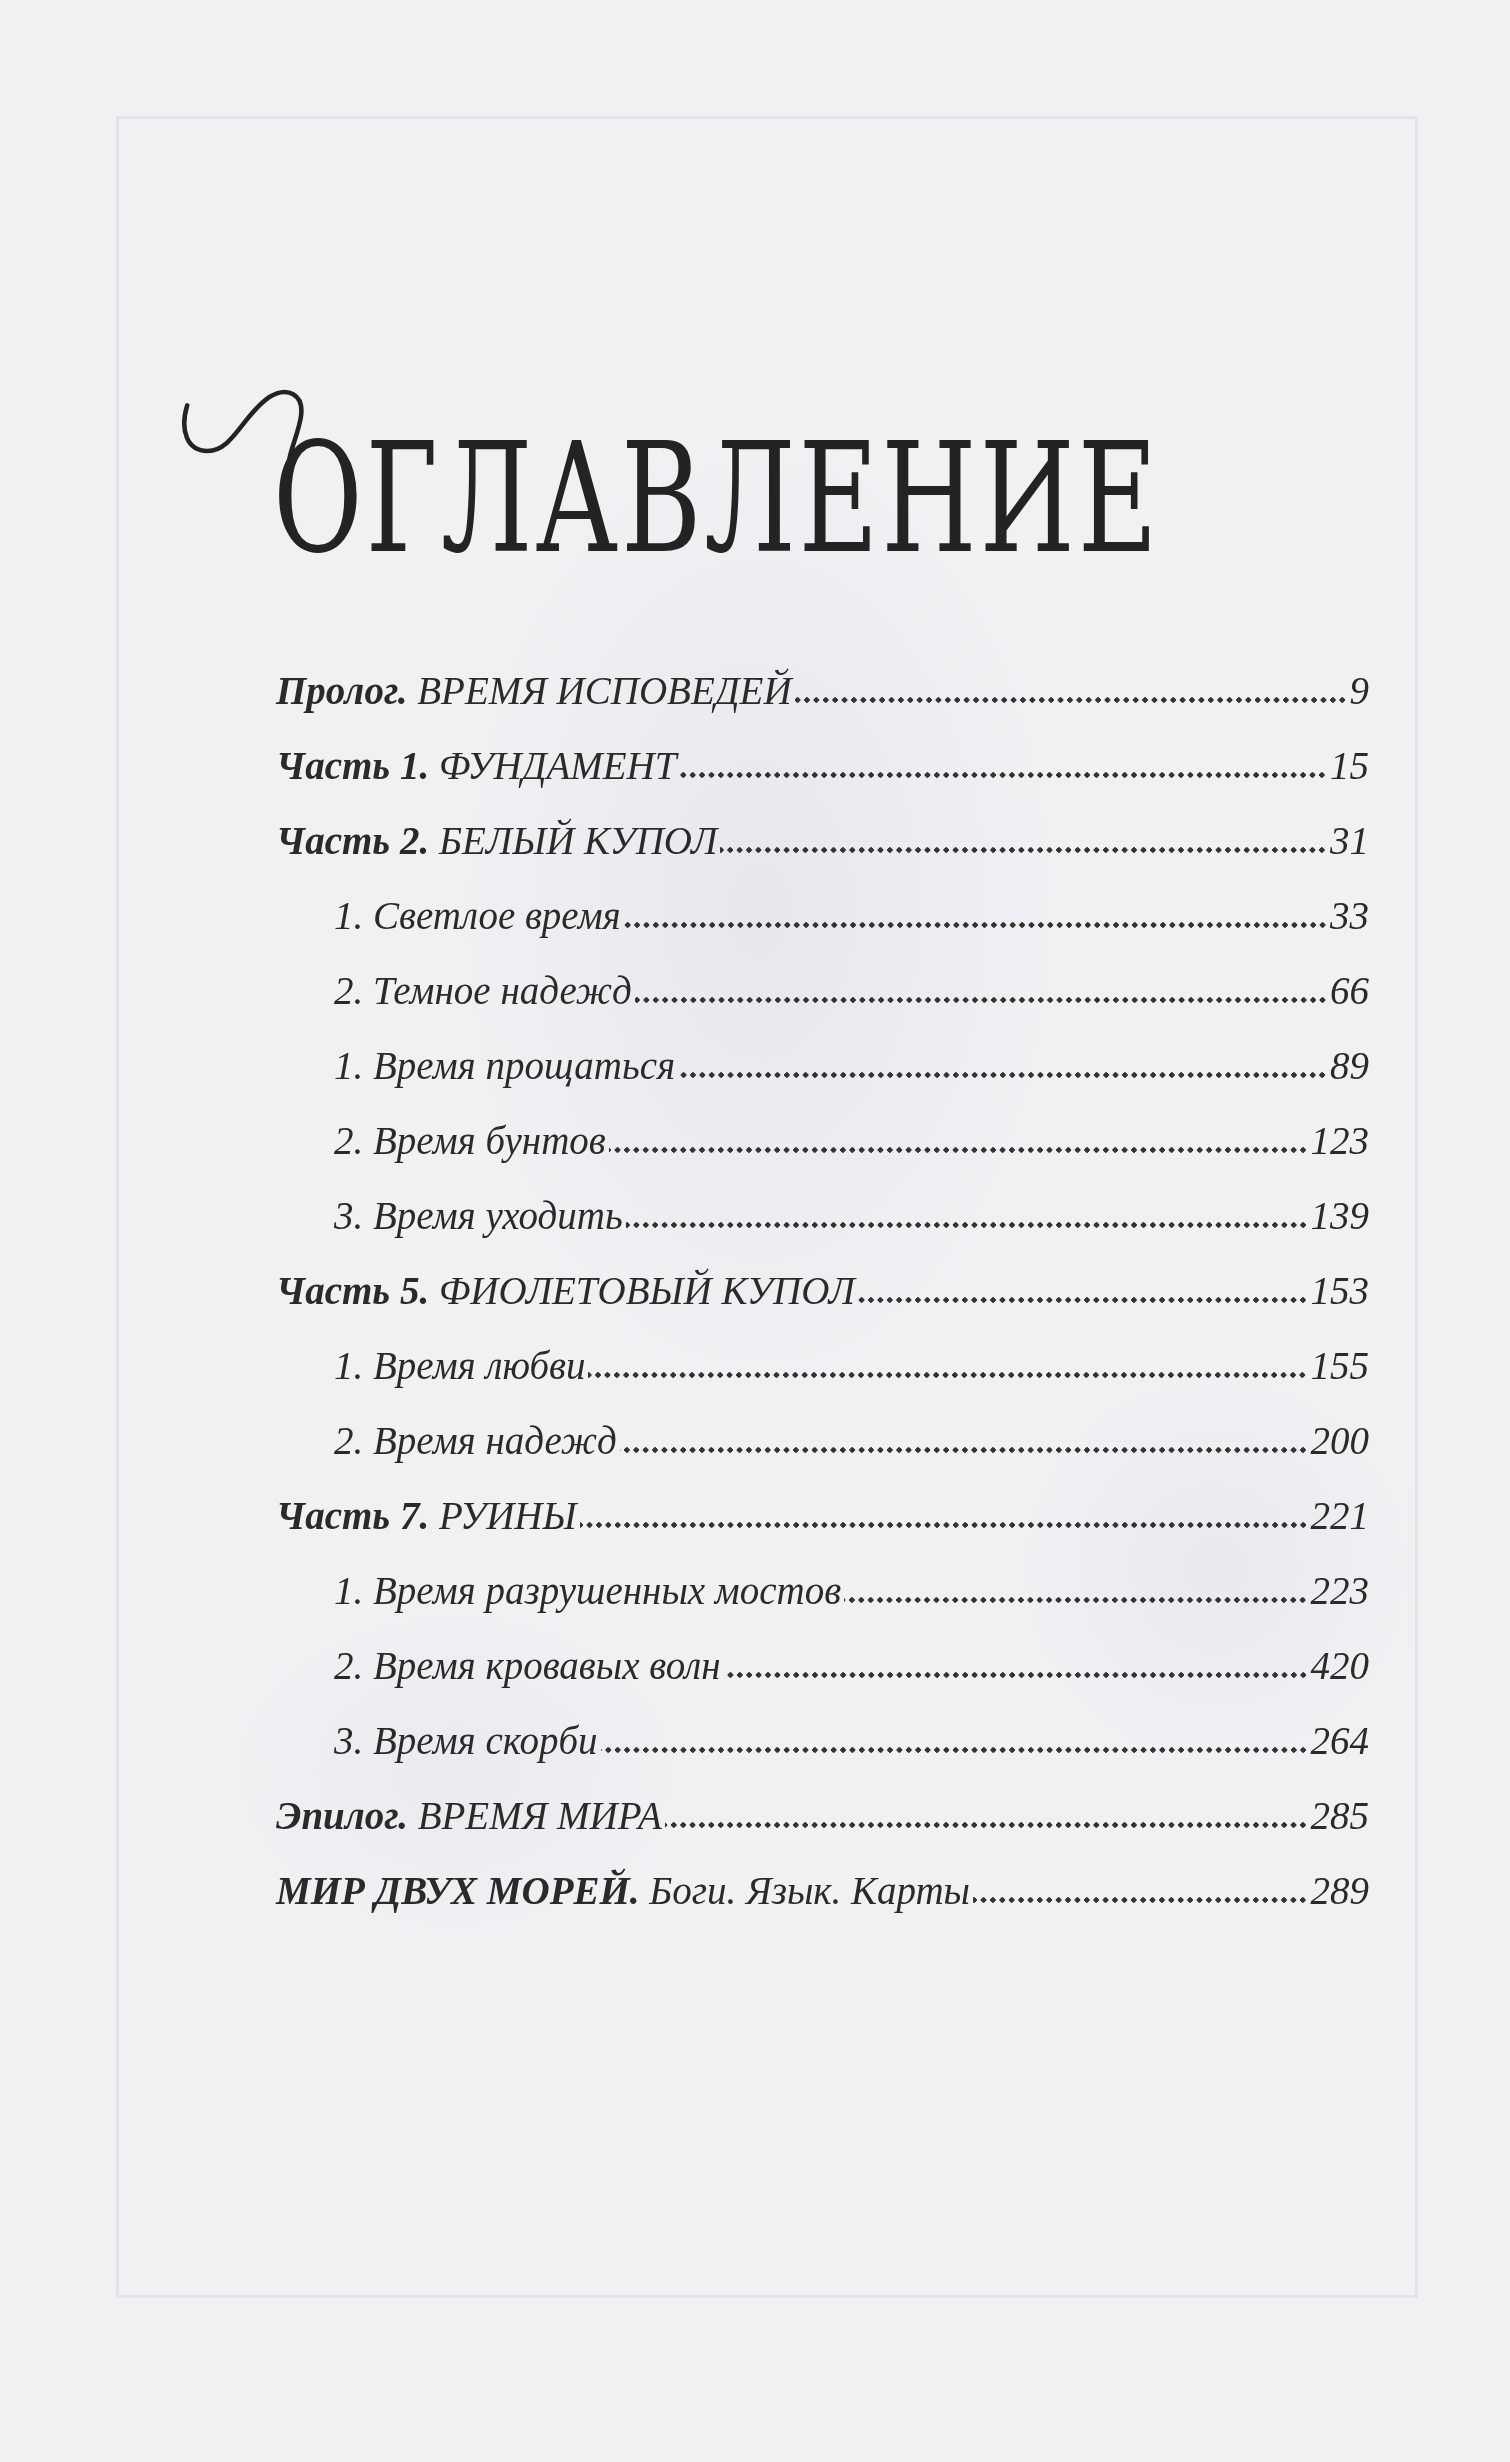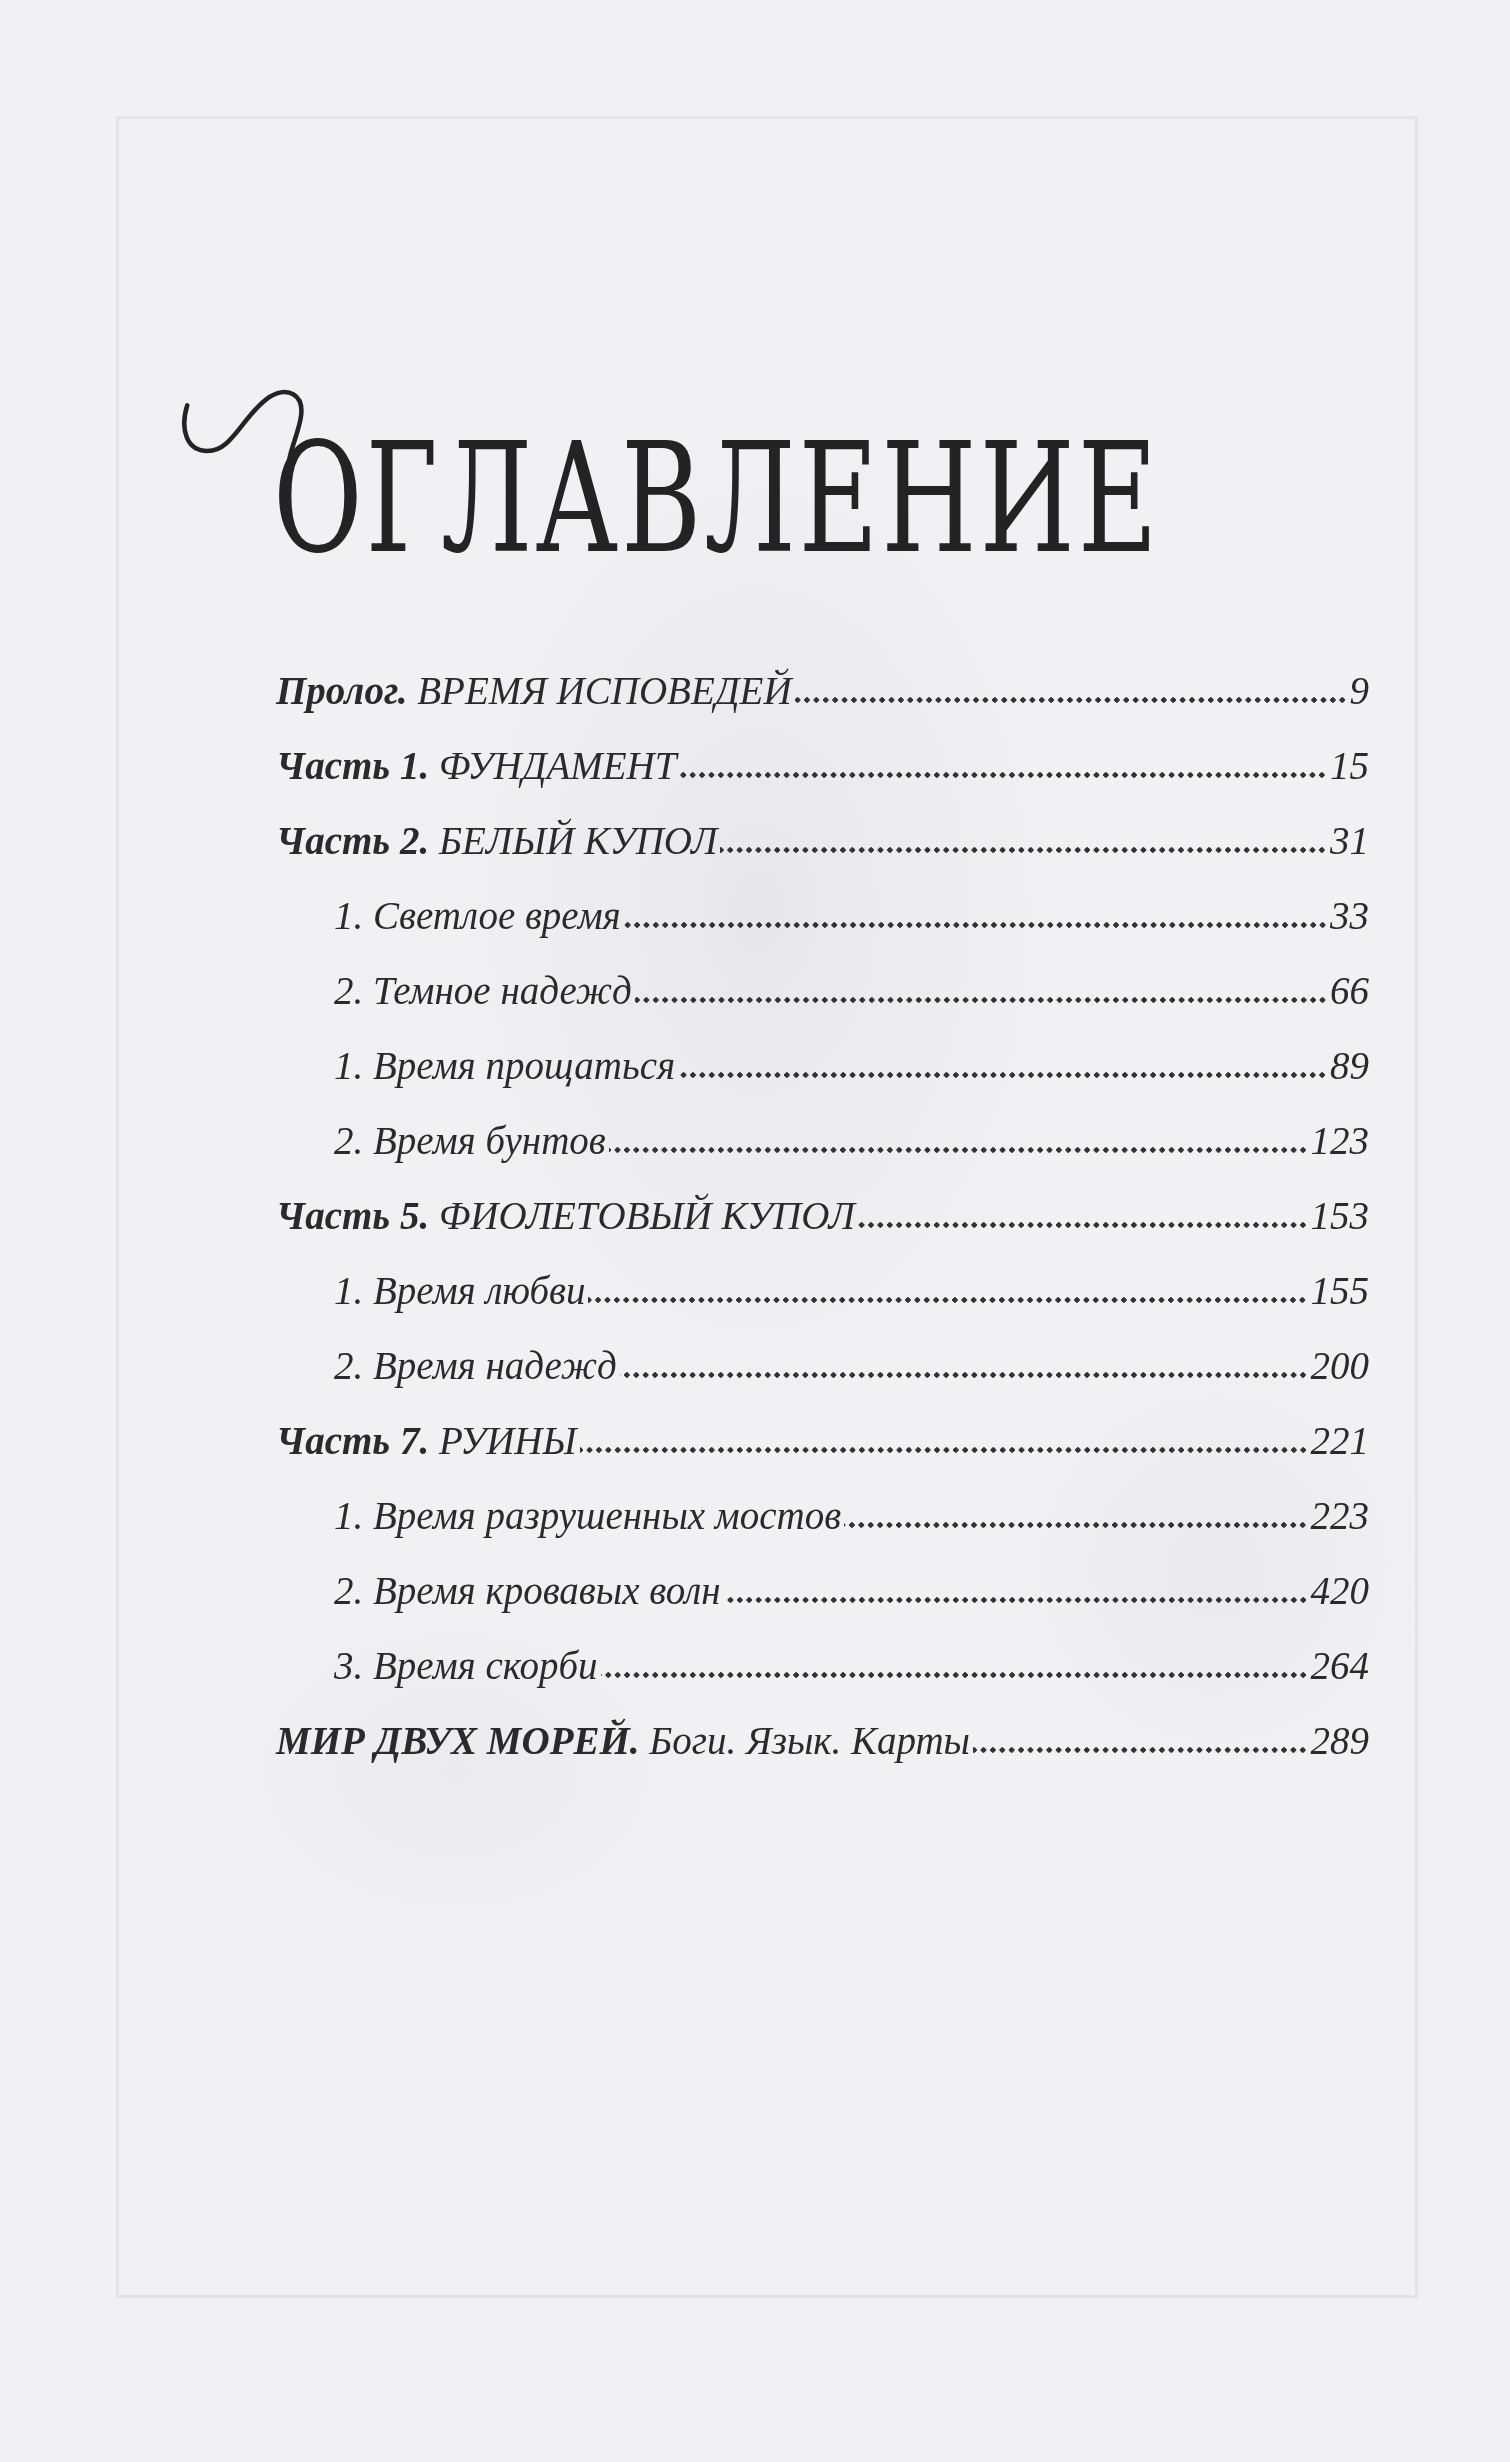--- a/index.html
+++ b/index.html
@@ -151,20 +151,25 @@
   <div class="toc-row sub">
     <span class="label"><span class="title-part">1.</span> <span class="title-part">Время прощаться</span></span>
     <span class="leader"></span>
     <span class="page">89</span>
   </div>
   <div class="toc-row sub">
     <span class="label"><span class="title-part">2.</span> <span class="title-part">Время бунтов</span></span>
     <span class="leader"></span>
     <span class="page">123</span>
   </div>
+  <div class="toc-row sub">
+    <span class="label"><span class="title-part">3.</span> <span class="title-part">Время уходить</span></span>
+    <span class="leader"></span>
+    <span class="page">139</span>
+  </div>
   <div class="toc-row">
     <span class="label"><span class="prefix">Часть 5.</span> <span class="title-part">ФИОЛЕТОВЫЙ КУПОЛ</span></span>
     <span class="leader"></span>
     <span class="page">153</span>
   </div>
   <div class="toc-row sub">
     <span class="label"><span class="title-part">1.</span> <span class="title-part">Время любви</span></span>
     <span class="leader"></span>
     <span class="page">155</span>
   </div>
@@ -187,18 +192,23 @@
     <span class="label"><span class="title-part">2.</span> <span class="title-part">Время кровавых волн</span></span>
     <span class="leader"></span>
     <span class="page">420</span>
   </div>
   <div class="toc-row sub">
     <span class="label"><span class="title-part">3.</span> <span class="title-part">Время скорби</span></span>
     <span class="leader"></span>
     <span class="page">264</span>
   </div>
   <div class="toc-row">
+    <span class="label"><span class="prefix">Эпилог.</span> <span class="title-part">ВРЕМЯ МИРА</span></span>
+    <span class="leader"></span>
+    <span class="page">285</span>
+  </div>
+  <div class="toc-row">
     <span class="label"><span class="prefix">МИР ДВУХ МОРЕЙ.</span> <span class="title-part">Боги. Язык. Карты</span></span>
     <span class="leader"></span>
     <span class="page">289</span>
   </div>
 </div>
 
 
 </body></html>

